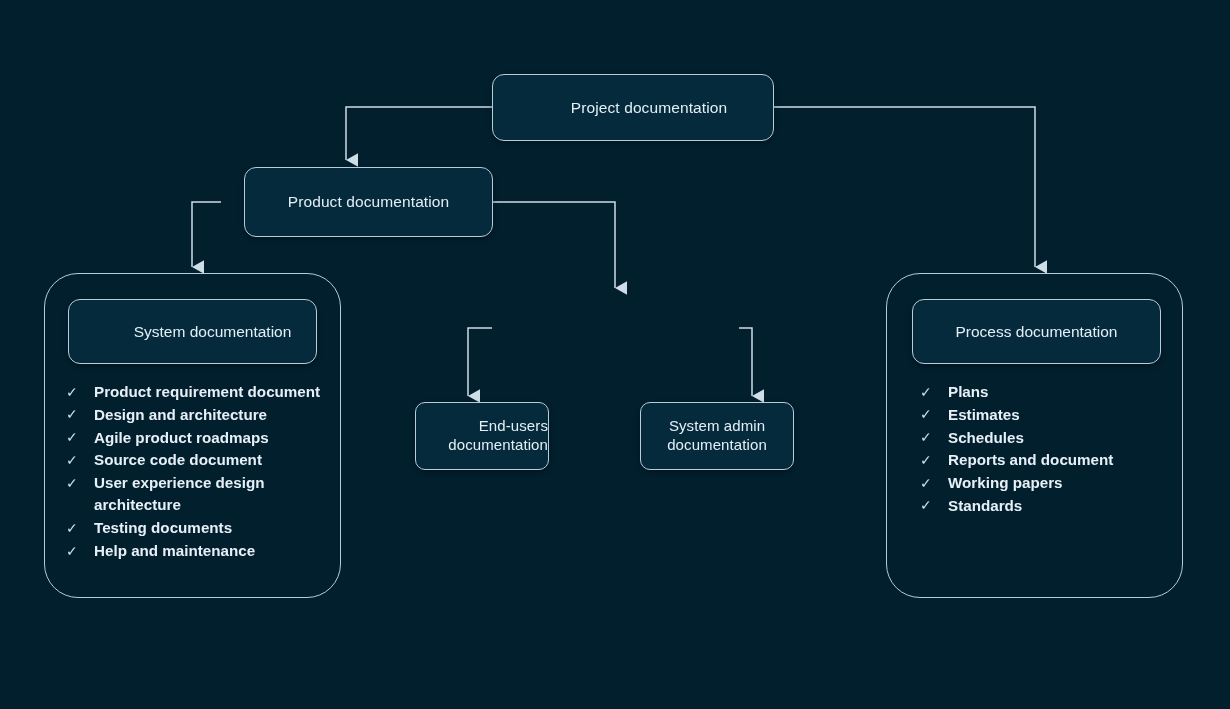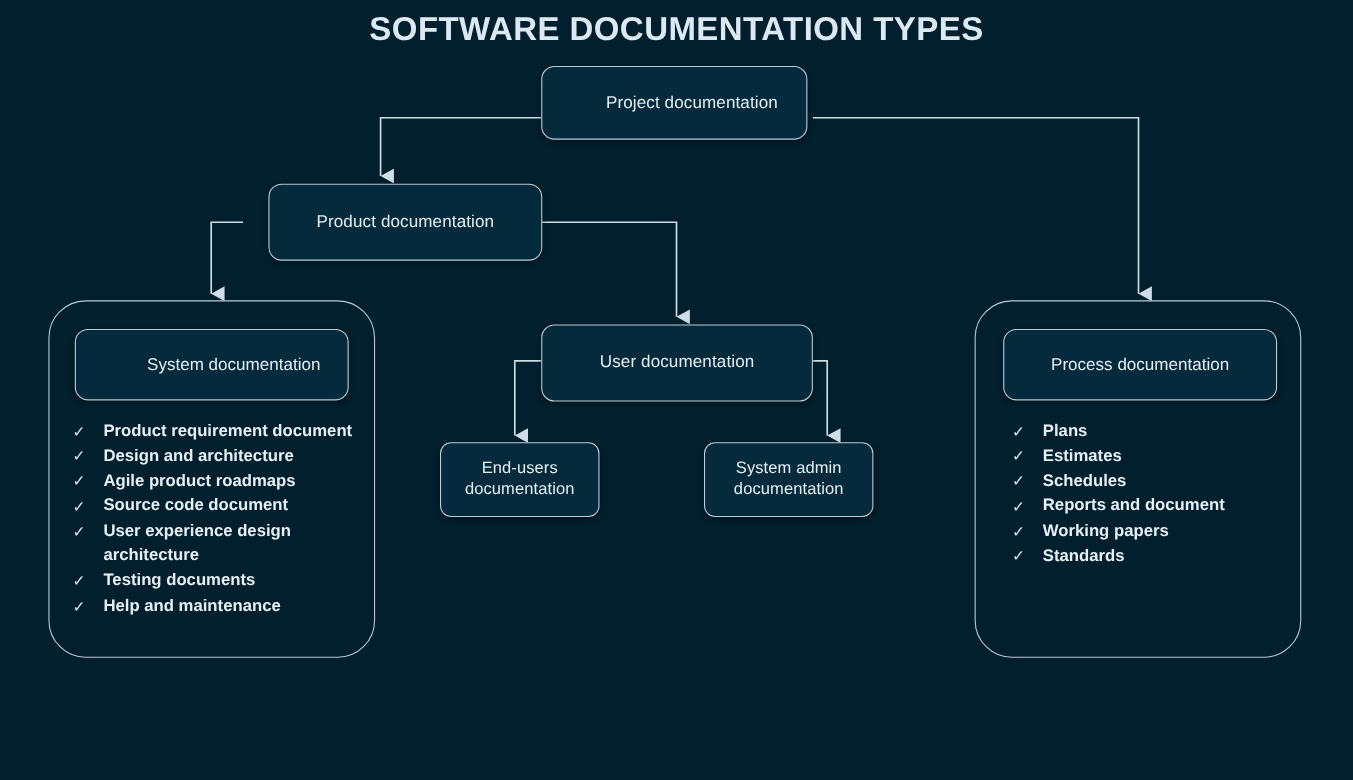--- a/index.html
+++ b/index.html
@@ -107,21 +107,20 @@
     color: #cfe0ec;
     font-size: 14px;
     font-weight: 400;
   }
 </style>
 </head>
 <body>
 
 <div id="stage">
 
-  <div id="title">SOFTWARE DOCUMENTATION TYPES</div>
 
   <svg id="wires" viewBox="0 0 1230 709" width="1230" height="709">
     <defs>
       <marker id="arrow" viewBox="0 0 10 10" refX="5" refY="9" markerWidth="9" markerHeight="9" orient="auto-start-reverse">
         <path d="M 0 0 L 10 0 L 5 9 z" fill="#cfdde8"></path>
       </marker>
     </defs>
     <g fill="none" stroke="#cfdde8" stroke-width="1.5">
 
       <path d="M 492 107 L 346 107 L 346 160" marker-end="url(#arrow)"></path>
@@ -131,21 +130,21 @@
       <path d="M 221 202 L 192 202 L 192 267" marker-end="url(#arrow)"></path>
 
       <path d="M 470 202 L 615 202 L 615 288" marker-end="url(#arrow)"></path>
 
       <path d="M 492 328 L 468 328 L 468 396" marker-end="url(#arrow)"></path>
 
       <path d="M 739 328 L 752 328 L 752 396" marker-end="url(#arrow)"></path>
     </g>
   </svg>
 
-  <div class="node" style="left:492px; top:60px; width:242px; height:67px;padding-left:32px;">
+  <div class="node" style="left:492px; top:74px; width:282px; height:67px;padding-left:32px;">
     <span>Project documentation</span>
   </div>
 
   <div class="node" style="left:221px; top:167px; width:249px; height:70px;margin-left:23px;">
     <span>Product documentation</span>
   </div>
 
   <div class="card" style="left:44px; top:273px; width:297px; height:325px;"></div>
 
   <div class="card-head" style="left:68px; top:299px; width:249px; height:65px;padding-left:40px;">
@@ -176,25 +175,22 @@
     <li>
       <span class="tick">✓</span>
       <span>Testing documents</span>
     </li>
     <li>
       <span class="tick">✓</span>
       <span>Help and maintenance</span>
     </li>
   </ul>
 
-  <div class="node" style="left:492px; top:295px; width:247px; height:70px;">
-    <span>User documentation</span>
-  </div>
-
-  <div class="node small" style="left:400px; top:402px; width:145px; height:68px;">
+
+  <div class="node small" style="left:415px; top:402px; width:134px; height:68px;text-align:right;">
     <span>End-users documentation</span>
   </div>
 
   <div class="node small" style="left:640px; top:402px; width:154px; height:68px;">
     <span>System admin documentation</span>
   </div>
 
   <div class="card" style="left:886px; top:273px; width:297px; height:325px;"></div>
 
   <div class="card-head" style="left:912px; top:299px; width:249px; height:65px;align-items:center;">

